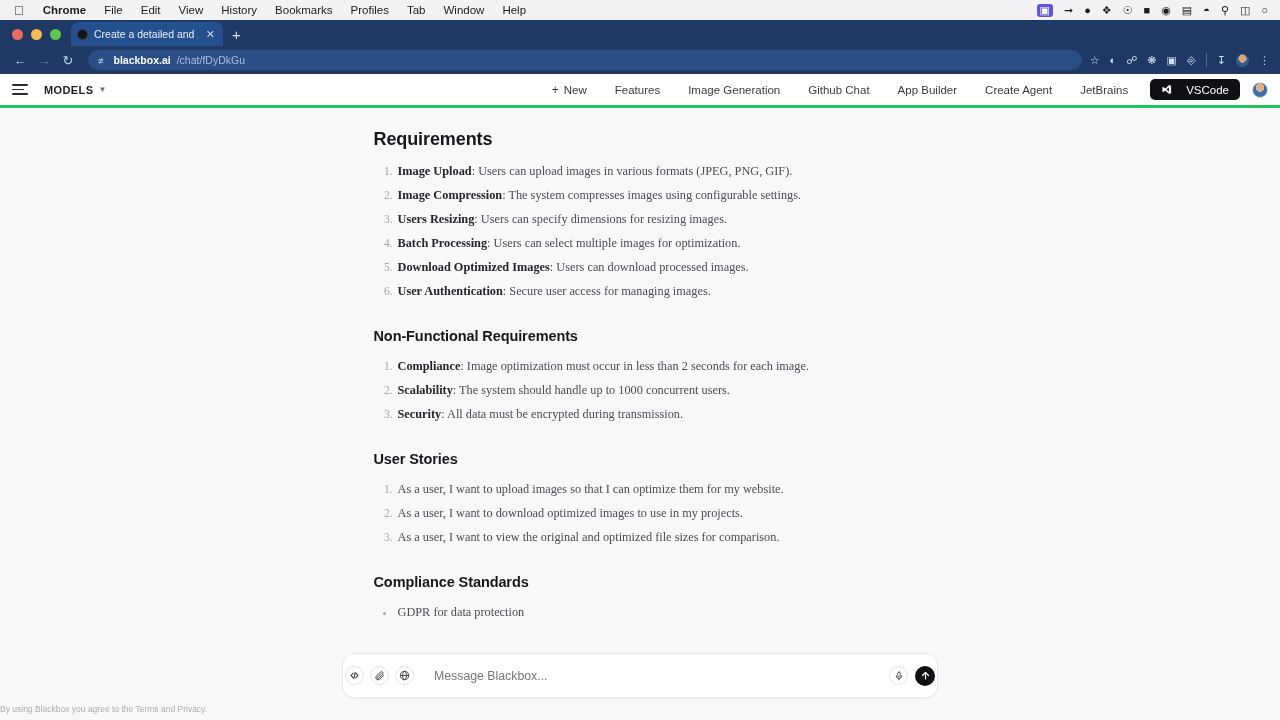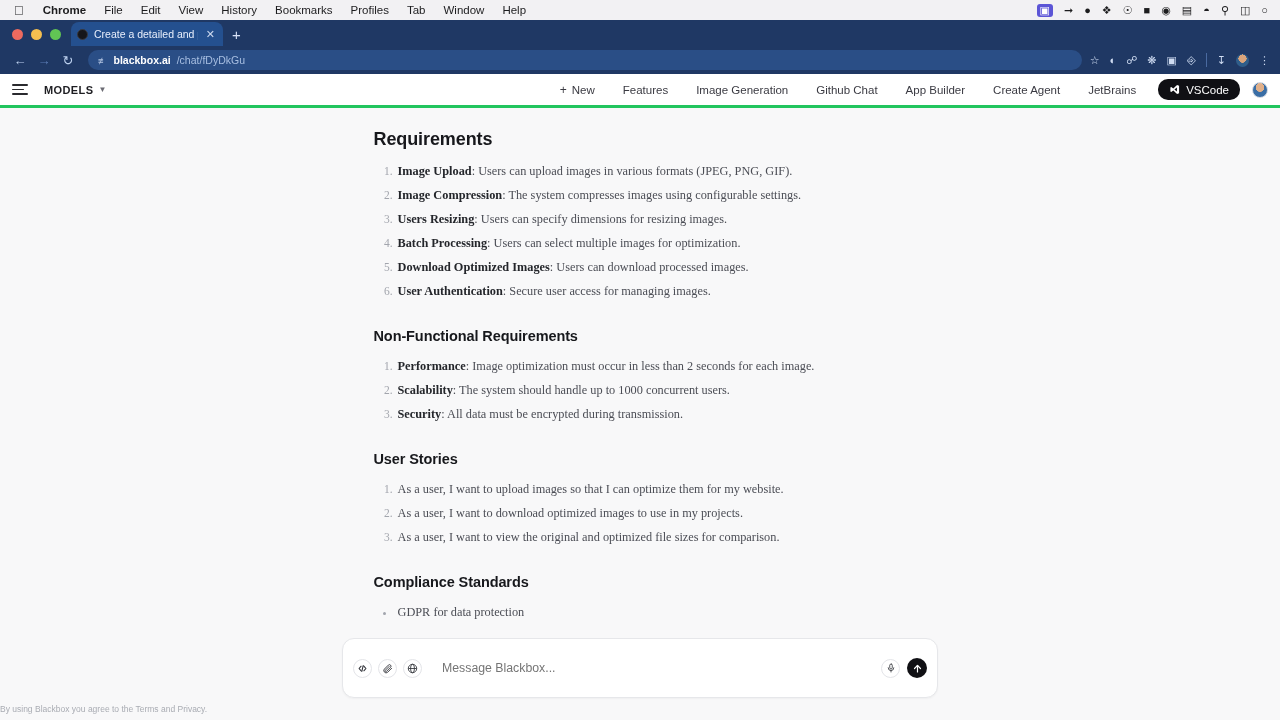--- a/index.html
+++ b/index.html
@@ -97,23 +97,23 @@
   }
   .models .chev { font-size: 8px; color: #6b6b73; }
   .hdr-spacer { flex: 1; }
   .hdr-nav { display: flex; align-items: center; gap: 0; }
   .hdr-item {
     font-size: 11.5px; color: #3a3a42; padding: 0 14px; white-space: nowrap;
     display: flex; align-items: center; gap: 5px;
   }
   .hdr-item .plus { font-size: 12px; color: #3a3a42; }
   .vscode-btn {
-    background: #101014; color: #ffffff; border-radius: 10px;
+    background: #101014; color: #ffffff; border-radius: 5px;
     height: 21px; padding: 0 11px; margin-left: 8px;
-    display: flex; align-items: center; gap: 6px; font-size: 11.5px;
+    display: flex; align-items: center; gap: 14px; font-size: 11.5px;
   }
   .vscode-btn svg { display:block; }
   .avatar-lg {
     width: 16px; height: 16px; border-radius: 50%; margin-left: 12px;
     background: radial-gradient(circle at 50% 32%, #e0b08a 0 36%, #3a6ea5 37% 100%);
     border: 1px solid #cfd6e0;
   }
 
   
   .page {
@@ -147,21 +147,21 @@
   
   .composer-wrap {
     position: absolute; left: 0; right: 0; bottom: 0;
     padding: 0 0 6px 0;
     background: linear-gradient(to bottom, rgba(248,248,249,0) 0%, #f8f8f9 22%);
     padding-top: 18px;
   }
   .composer {
     width: 596px; margin: 0 auto;
     background: #ffffff; border: 1px solid #e6e7ea; border-radius: 12px;
-    height: 60px; display: flex; align-items: center; padding: 0 10px;
+    height: 45px; display: flex; align-items: center; padding: 0 2px;
     box-shadow: 0 1px 2px rgba(16,18,24,.04);
   }
   .cbtn {
     width: 19px; height: 19px; border-radius: 50%;
     border: 1px solid #e3e4e8; background: #fff;
     display: flex; align-items: center; justify-content: center;
     margin-right: 6px; color: #33353b;
   }
   .msg-input {
     flex: 1; border: none; outline: none; font-size: 12.3px;
@@ -310,21 +310,21 @@
         <b>Download Optimized Images</b><span>: Users can download processed images.</span>
       </li>
       <li>
         <b>User Authentication</b><span>: Secure user access for managing images.</span>
       </li>
     </ol>
 
     <h2 class="sec">Non-Functional Requirements</h2>
     <ol class="list">
       <li>
-        <b>Performance</b><span>: Image optimization must occur in less than 2 seconds for each image.</span>
+        <b>Compliance</b><span>: Image optimization must occur in less than 2 seconds for each image.</span>
       </li>
       <li>
         <b>Scalability</b><span>: The system should handle up to 1000 concurrent users.</span>
       </li>
       <li>
         <b>Security</b><span>: All data must be encrypted during transmission.</span>
       </li>
     </ol>
 
     <h2 class="sec">User Stories</h2>

